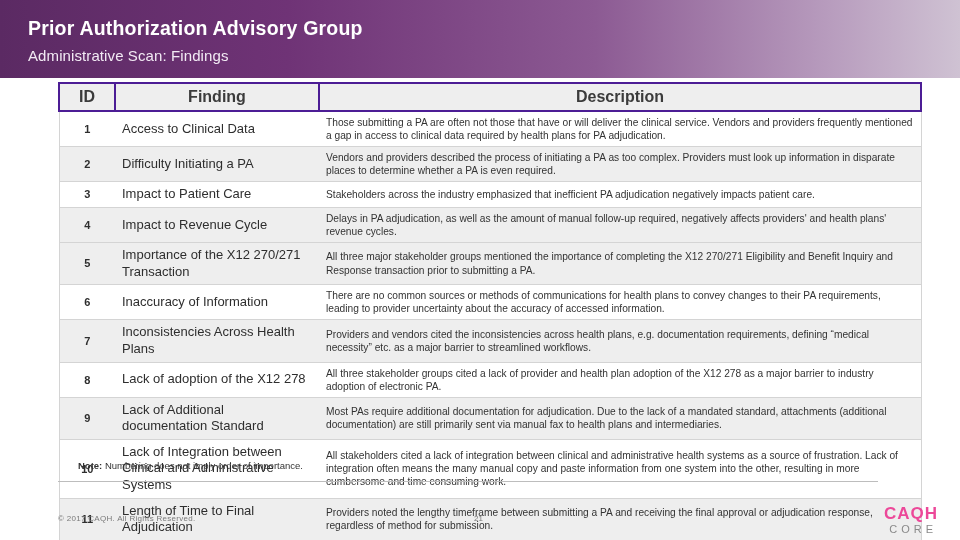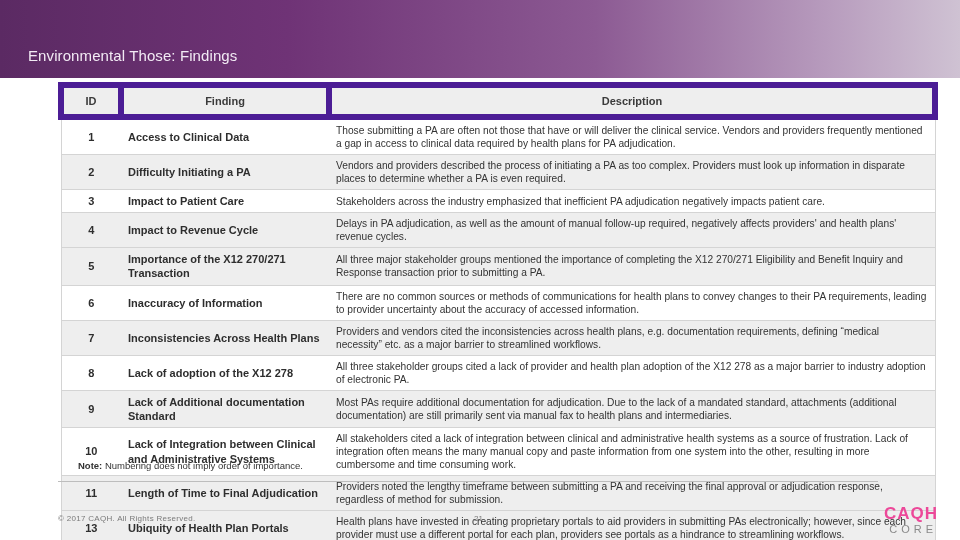--- a/index.html
+++ b/index.html
@@ -51,22 +51,22 @@
     top: 82px;
     width: 820px;
   }
   table.findings {
     border-collapse: collapse;
     width: 820px;
     table-layout: fixed;
   }
   table.findings th {
     background: #eeeeee;
-    border: 6px solid #4c1d95;
-    font-size: 11px;
+    border: 2px solid #4c1d95;
+    font-size: 16px;
     font-weight: bold;
     color: #3b3b3b;
     padding: 4px 6px;
     text-align: center;
     height: 18px;
   }
   table.findings th.col-id { width: 42px; }
   table.findings th.col-finding { width: 190px; }
   table.findings th.col-desc { width: 588px; }
   table.findings td {
@@ -82,22 +82,22 @@
   table.findings td.cell-id {
     width: 42px;
     text-align: center;
     font-weight: bold;
     font-size: 11px;
     color: #2e2e2e;
     border-left: 1px solid #d4d4d4;
   }
   table.findings td.cell-finding {
     width: 190px;
-    font-weight: bold;
-    font-size: 11px;
+    font-weight: normal;
+    font-size: 13px;
     color: #2e2e2e;
   }
   table.findings td.cell-desc {
     width: 588px;
     border-right: 1px solid #d4d4d4;
   }
   table.findings tr.row-alt td {
     background: #eeeeee;
   }
   table.findings tr.row-plain td {
@@ -156,21 +156,22 @@
     margin-right: 1px;
     margin-left: 13px;
   }
 </style>
 </head>
 <body>
 
 <div class="slide">
 
   <div class="header">
-    <div class="header-subtitle">Environmental Those: Findings</div>
+    <div class="header-title">Prior Authorization Advisory Group</div>
+    <div class="header-subtitle">Administrative Scan: Findings</div>
   </div>
 
   <div class="table-wrap">
     <table class="findings">
       <thead>
         <tr>
           <th class="col-id">ID</th>
           <th class="col-finding">Finding</th>
           <th class="col-desc">Description</th>
         </tr>

